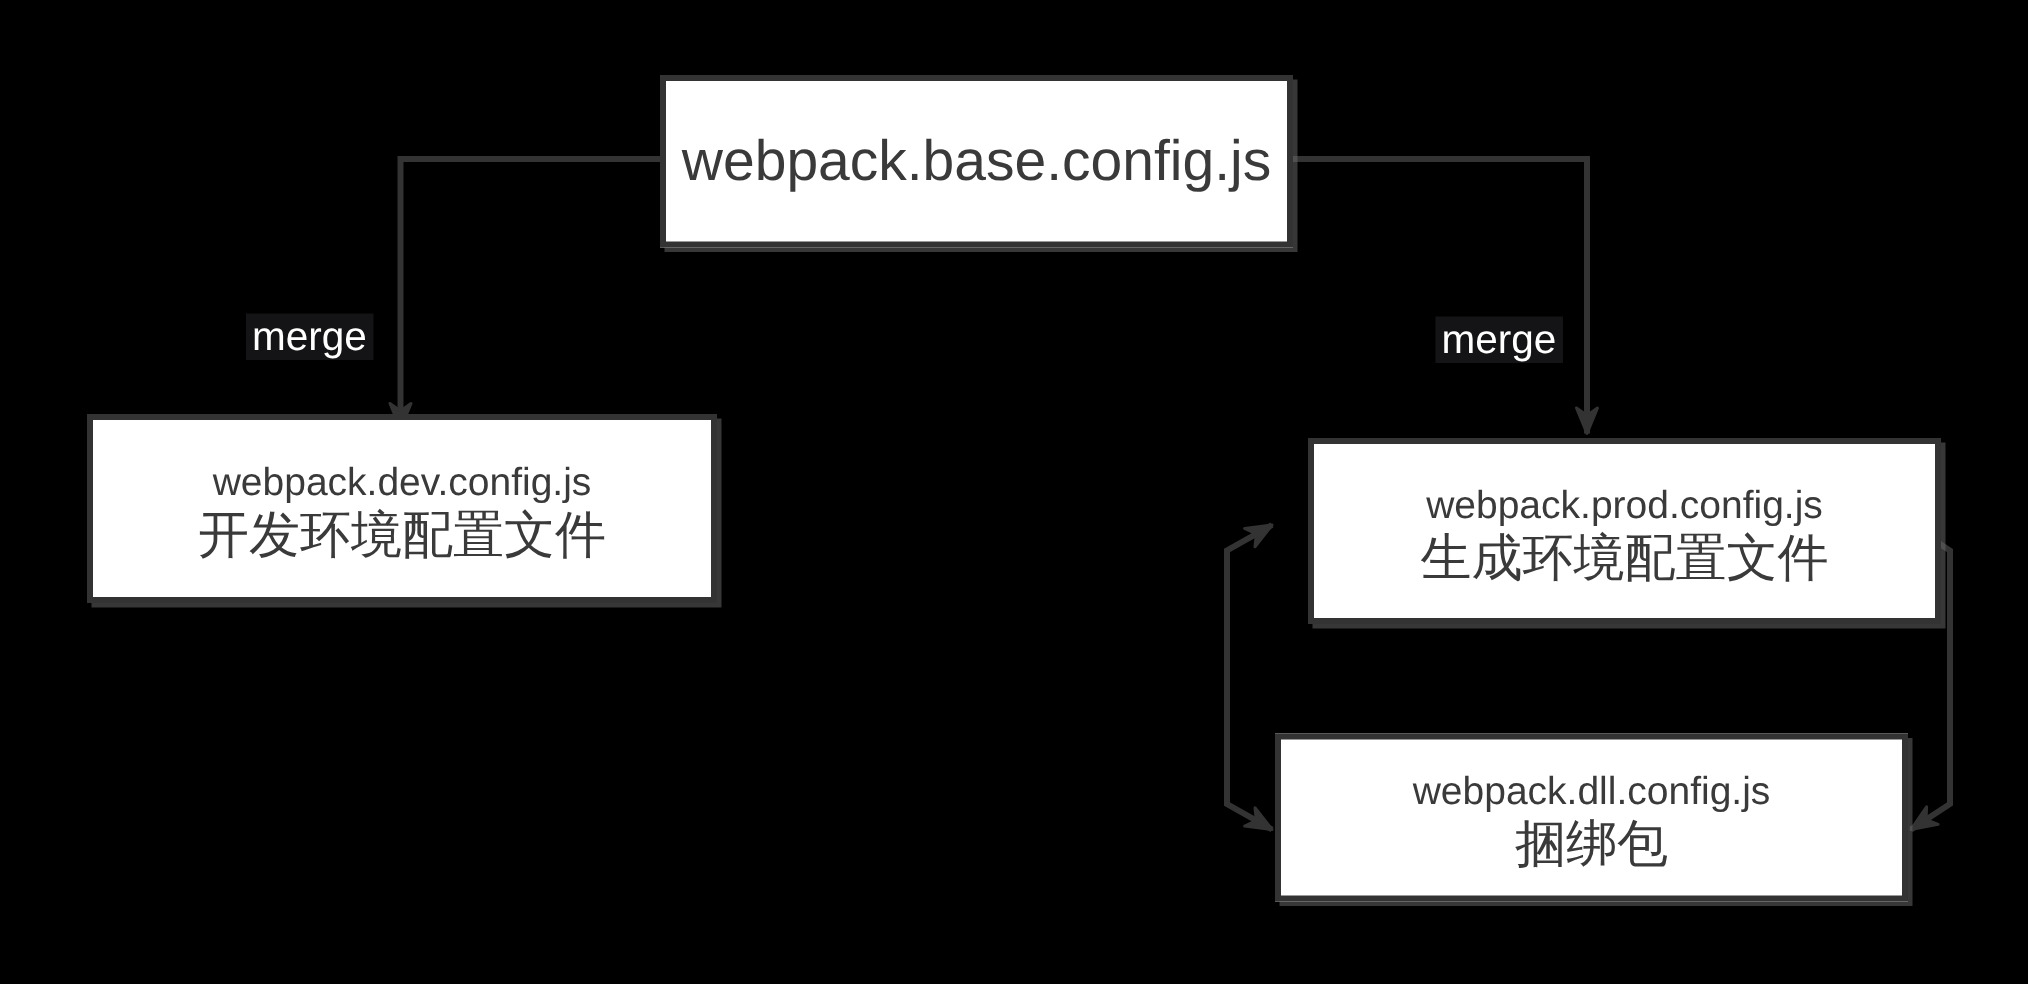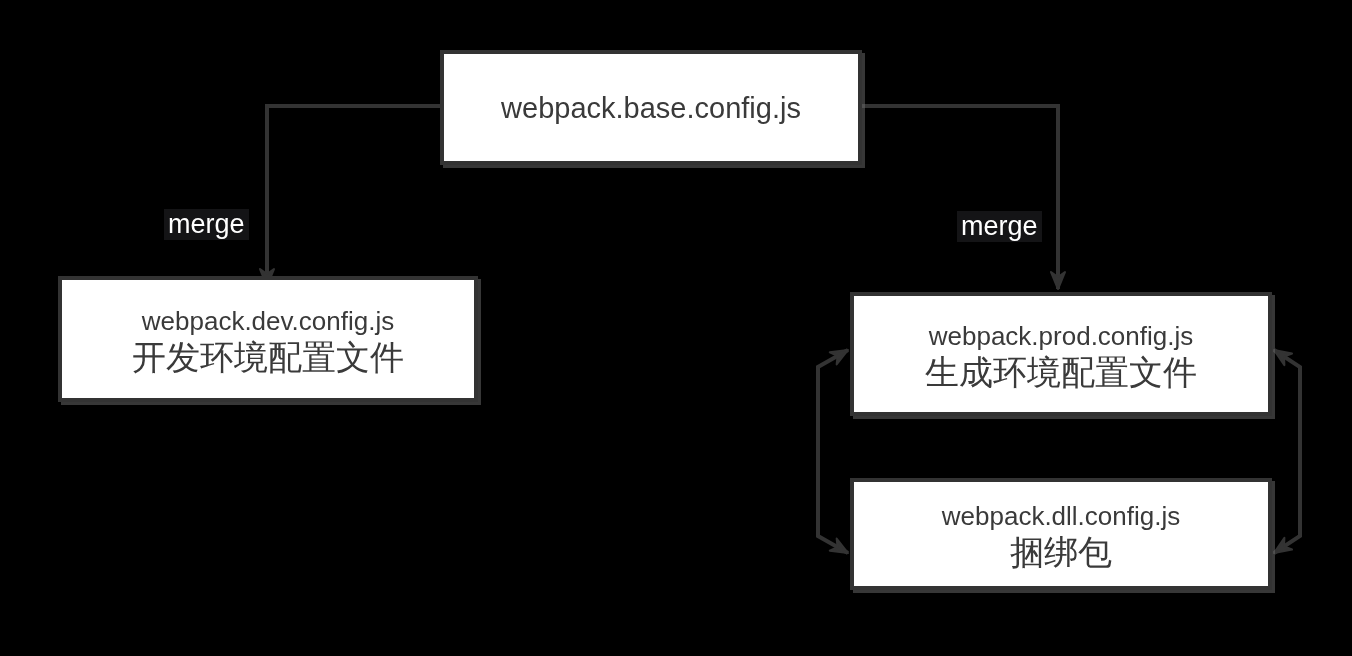--- a/index.html
+++ b/index.html
@@ -18,24 +18,24 @@
     border:4px solid #333333;
     box-shadow:3px 3px 0 rgba(110,110,110,0.5);
     display:flex;flex-direction:column;
     align-items:center;justify-content:center;
     gap:7px;
     color:#3a3a3a;
     text-align:center;
   }
   .node-base{left:440px;top:50px;width:422px;height:115px;}
   .node-dev {left:58px; top:276px;width:420px;height:126px;}
-  .node-prod{left:850px;top:292px;width:422px;height:124px;}
-  .node-dll {left:850px;top:478px;width:422px;height:112px;}
+  .node-prod{left:872px;top:292px;width:422px;height:124px;}
+  .node-dll {left:850px;top:489px;width:422px;height:112px;}
   .node-title{font-size:26px;line-height:30px;}
-  .node-title.big{font-size:29px;line-height:36px;}
+  .node-title.big{font-size:38px;line-height:36px;}
   .node-subtitle{font-size:34px;line-height:29px;}
   .edge-label{
     position:absolute;
     font-size:27px;line-height:31px;
     color:#ffffff;
     background:#141416;
     padding:0 4px;
   }
   .edge-label.left {left:164px;top:209px;}
   .edge-label.right{left:957px;top:211px;}

